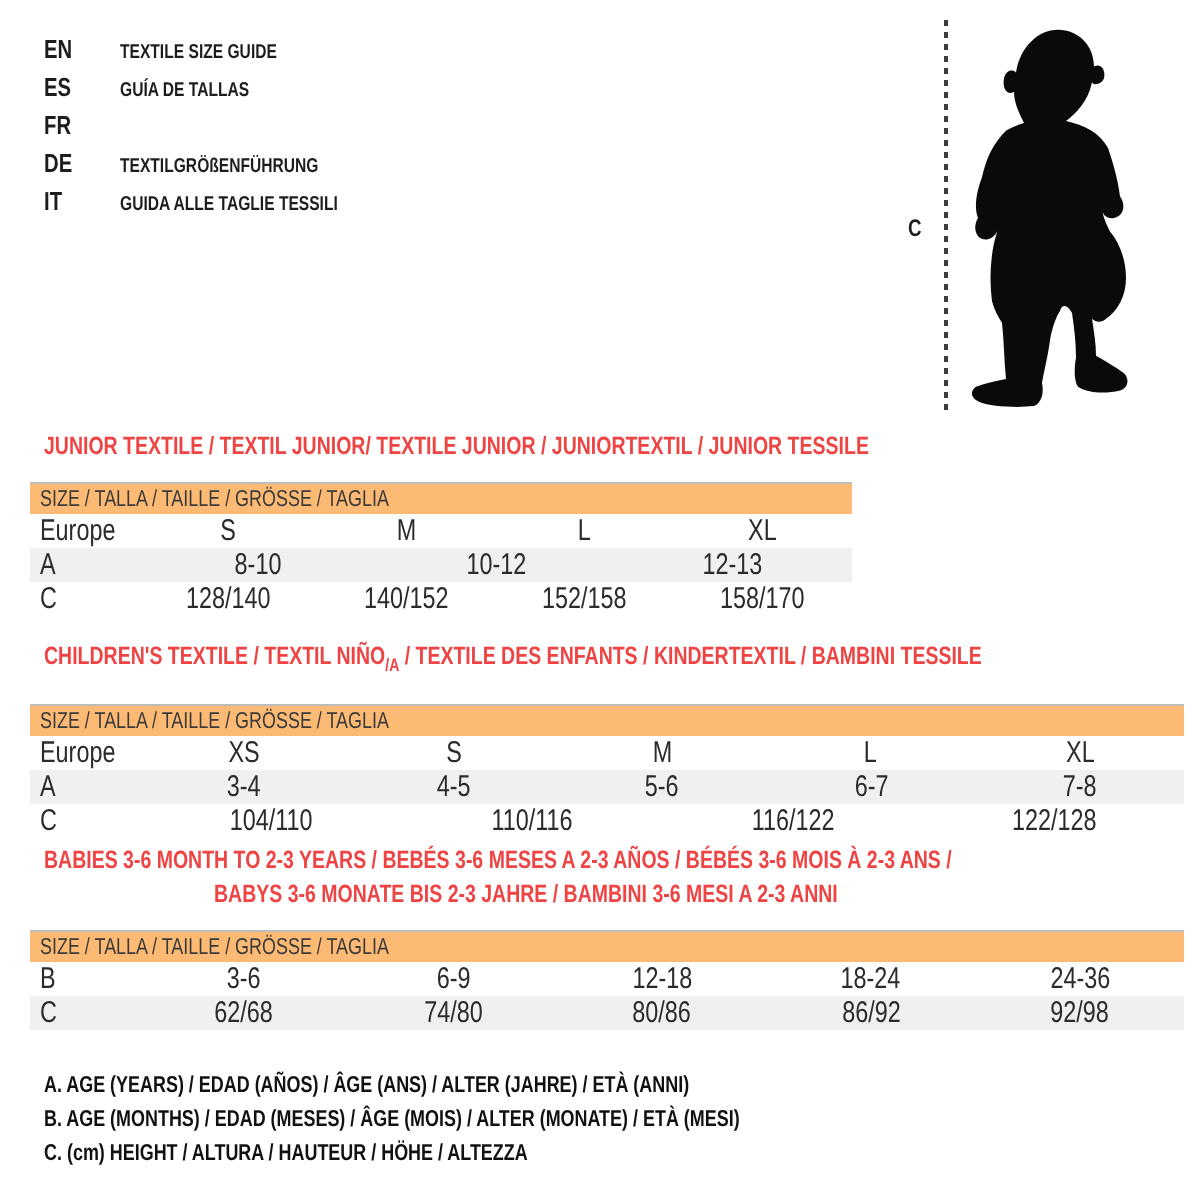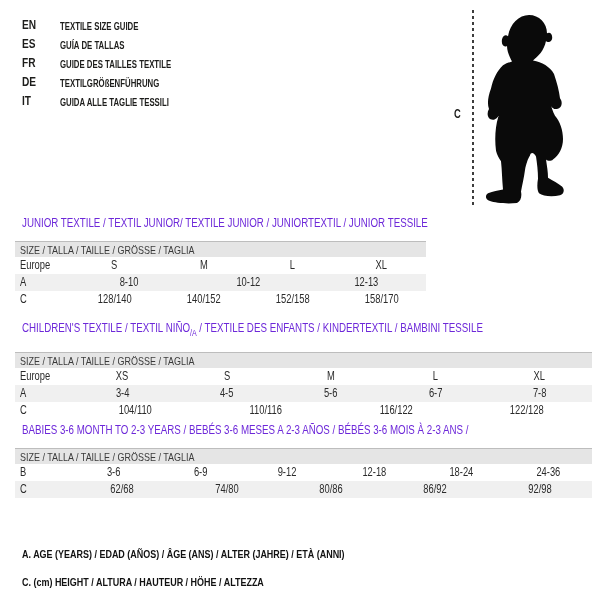--- a/index.html
+++ b/index.html
@@ -20,56 +20,55 @@
   .dotted-line{position:absolute;left:472px;top:10px;width:2px;height:197px;
     background:repeating-linear-gradient(to bottom,#3d3d3d 0 3px,transparent 3px 6px);}
   .c-label{position:absolute;left:453px;top:107px;font-size:12px;font-weight:600;}
   .baby-svg{position:absolute;left:479px;top:11px;}
 
   
   .size-table{position:absolute;}
   .t1{left:15px;top:217px;width:411px;}
   .t2{left:15px;top:322px;width:577px;}
   .t3{left:15px;top:424px;width:577px;}
-  .table-title{font-weight:normal;font-size:12.5px;line-height:13px;height:13px;padding-left:7px;color:#6d28d9;}
+  .table-title{font-weight:bold;font-size:12.5px;line-height:13px;height:13px;padding-left:7px;color:#ef4444;}
   .t3 .table-title{height:auto;text-align:center;}
   .t3 .title-line{height:13px;line-height:13px;}
   .t3 .title-line + .title-line{margin-top:4px;}
   .t1 .bar{margin-top:11px;}
   .t2 .bar{margin-top:17px;}
   .t3 .bar{margin-top:11px;}
-  .bar{height:16px;background:#e5e5e5;line-height:16px;padding-left:5px;font-size:11.5px;
+  .bar{height:16px;background:#fdba74;line-height:16px;padding-left:5px;font-size:11.5px;
     color:#3a3a3a;box-sizing:border-box;border-top:1px solid #bdbdbd;}
-  .row{height:17px;line-height:17px;display:flex;font-size:12px;color:#2b2b2b;}
+  .row{height:17px;line-height:17px;display:flex;font-size:15px;color:#2b2b2b;}
   .row.shaded{background:#f0f0f0;}
   .row .lab{width:55px;padding-left:5px;box-sizing:border-box;text-align:left;}
   .row .val{flex:1;text-align:center;}
   .sub{font-size:9px;vertical-align:sub;}
 
   
   .legend{position:absolute;left:22px;top:535px;}
-  .legend-line{height:17px;line-height:17px;font-weight:bold;font-size:11.5px;color:#111;margin-top:11px;}
+  .legend-line{height:17px;line-height:17px;font-weight:bold;font-size:11.5px;color:#111;}
 </style>
 </head>
 <body>
 
 <div class="canvas">
 
   <div class="lang-block">
       <div class="lang-row">
         <span class="lang-code"><span class="cl">EN</span></span>
         <span class="lang-label"><span class="cl">TEXTILE SIZE GUIDE</span></span>
       </div>
       <div class="lang-row">
         <span class="lang-code"><span class="cl">ES</span></span>
         <span class="lang-label"><span class="cl">GUÍA DE TALLAS</span></span>
       </div>
       <div class="lang-row">
         <span class="lang-code"><span class="cl">FR</span></span>
-        <span class="lang-label"><span class="cl">GUIDE DES TAILLES TEXTILE</span></span>
       </div>
       <div class="lang-row">
         <span class="lang-code"><span class="cl">DE</span></span>
         <span class="lang-label"><span class="cl">TEXTILGRÖßENFÜHRUNG</span></span>
       </div>
       <div class="lang-row">
         <span class="lang-code"><span class="cl">IT</span></span>
         <span class="lang-label"><span class="cl">GUIDA ALLE TAGLIE TESSILI</span></span>
       </div>
     </div>
@@ -173,41 +172,42 @@
           <span class="val"><span class="cx">110/116</span></span>
           <span class="val"><span class="cx">116/122</span></span>
           <span class="val"><span class="cx">122/128</span></span>
         </div>
       </div>
   </div>
 
   <div class="size-table t3">
     <div class="table-title">
       <div class="title-line"><span class="cl">BABIES 3-6 MONTH TO 2-3 YEARS / BEBÉS 3-6 MESES A 2-3 AÑOS / BÉBÉS 3-6 MOIS À 2-3 ANS /</span></div>
+      <div class="title-line"><span class="cl">BABYS 3-6 MONATE BIS 2-3 JAHRE / BAMBINI 3-6 MESI A 2-3 ANNI</span></div>
     </div>
     <div class="bar"><span class="cl">SIZE / TALLA / TAILLE / GRÖSSE / TAGLIA</span></div>
     <div class="table-rows">
         <div class="row">
           <span class="lab"><span class="cl">B</span></span>
           <span class="val"><span class="cx">3-6</span></span>
           <span class="val"><span class="cx">6-9</span></span>
-          <span class="val"><span class="cx">9-12</span></span>
           <span class="val"><span class="cx">12-18</span></span>
           <span class="val"><span class="cx">18-24</span></span>
           <span class="val"><span class="cx">24-36</span></span>
         </div>
         <div class="row shaded">
           <span class="lab"><span class="cl">C</span></span>
           <span class="val"><span class="cx">62/68</span></span>
           <span class="val"><span class="cx">74/80</span></span>
           <span class="val"><span class="cx">80/86</span></span>
           <span class="val"><span class="cx">86/92</span></span>
           <span class="val"><span class="cx">92/98</span></span>
         </div>
       </div>
   </div>
 
   <div class="legend">
       <div class="legend-line"><span class="cl">A. AGE (YEARS) / EDAD (AÑOS) / ÂGE (ANS) / ALTER (JAHRE) / ETÀ (ANNI)</span></div>
+      <div class="legend-line"><span class="cl">B. AGE (MONTHS) / EDAD (MESES) / ÂGE (MOIS) / ALTER (MONATE) / ETÀ (MESI)</span></div>
       <div class="legend-line"><span class="cl">C. (cm) HEIGHT / ALTURA / HAUTEUR / HÖHE / ALTEZZA</span></div>
     </div>
 
 </div>
 
 </body></html>

